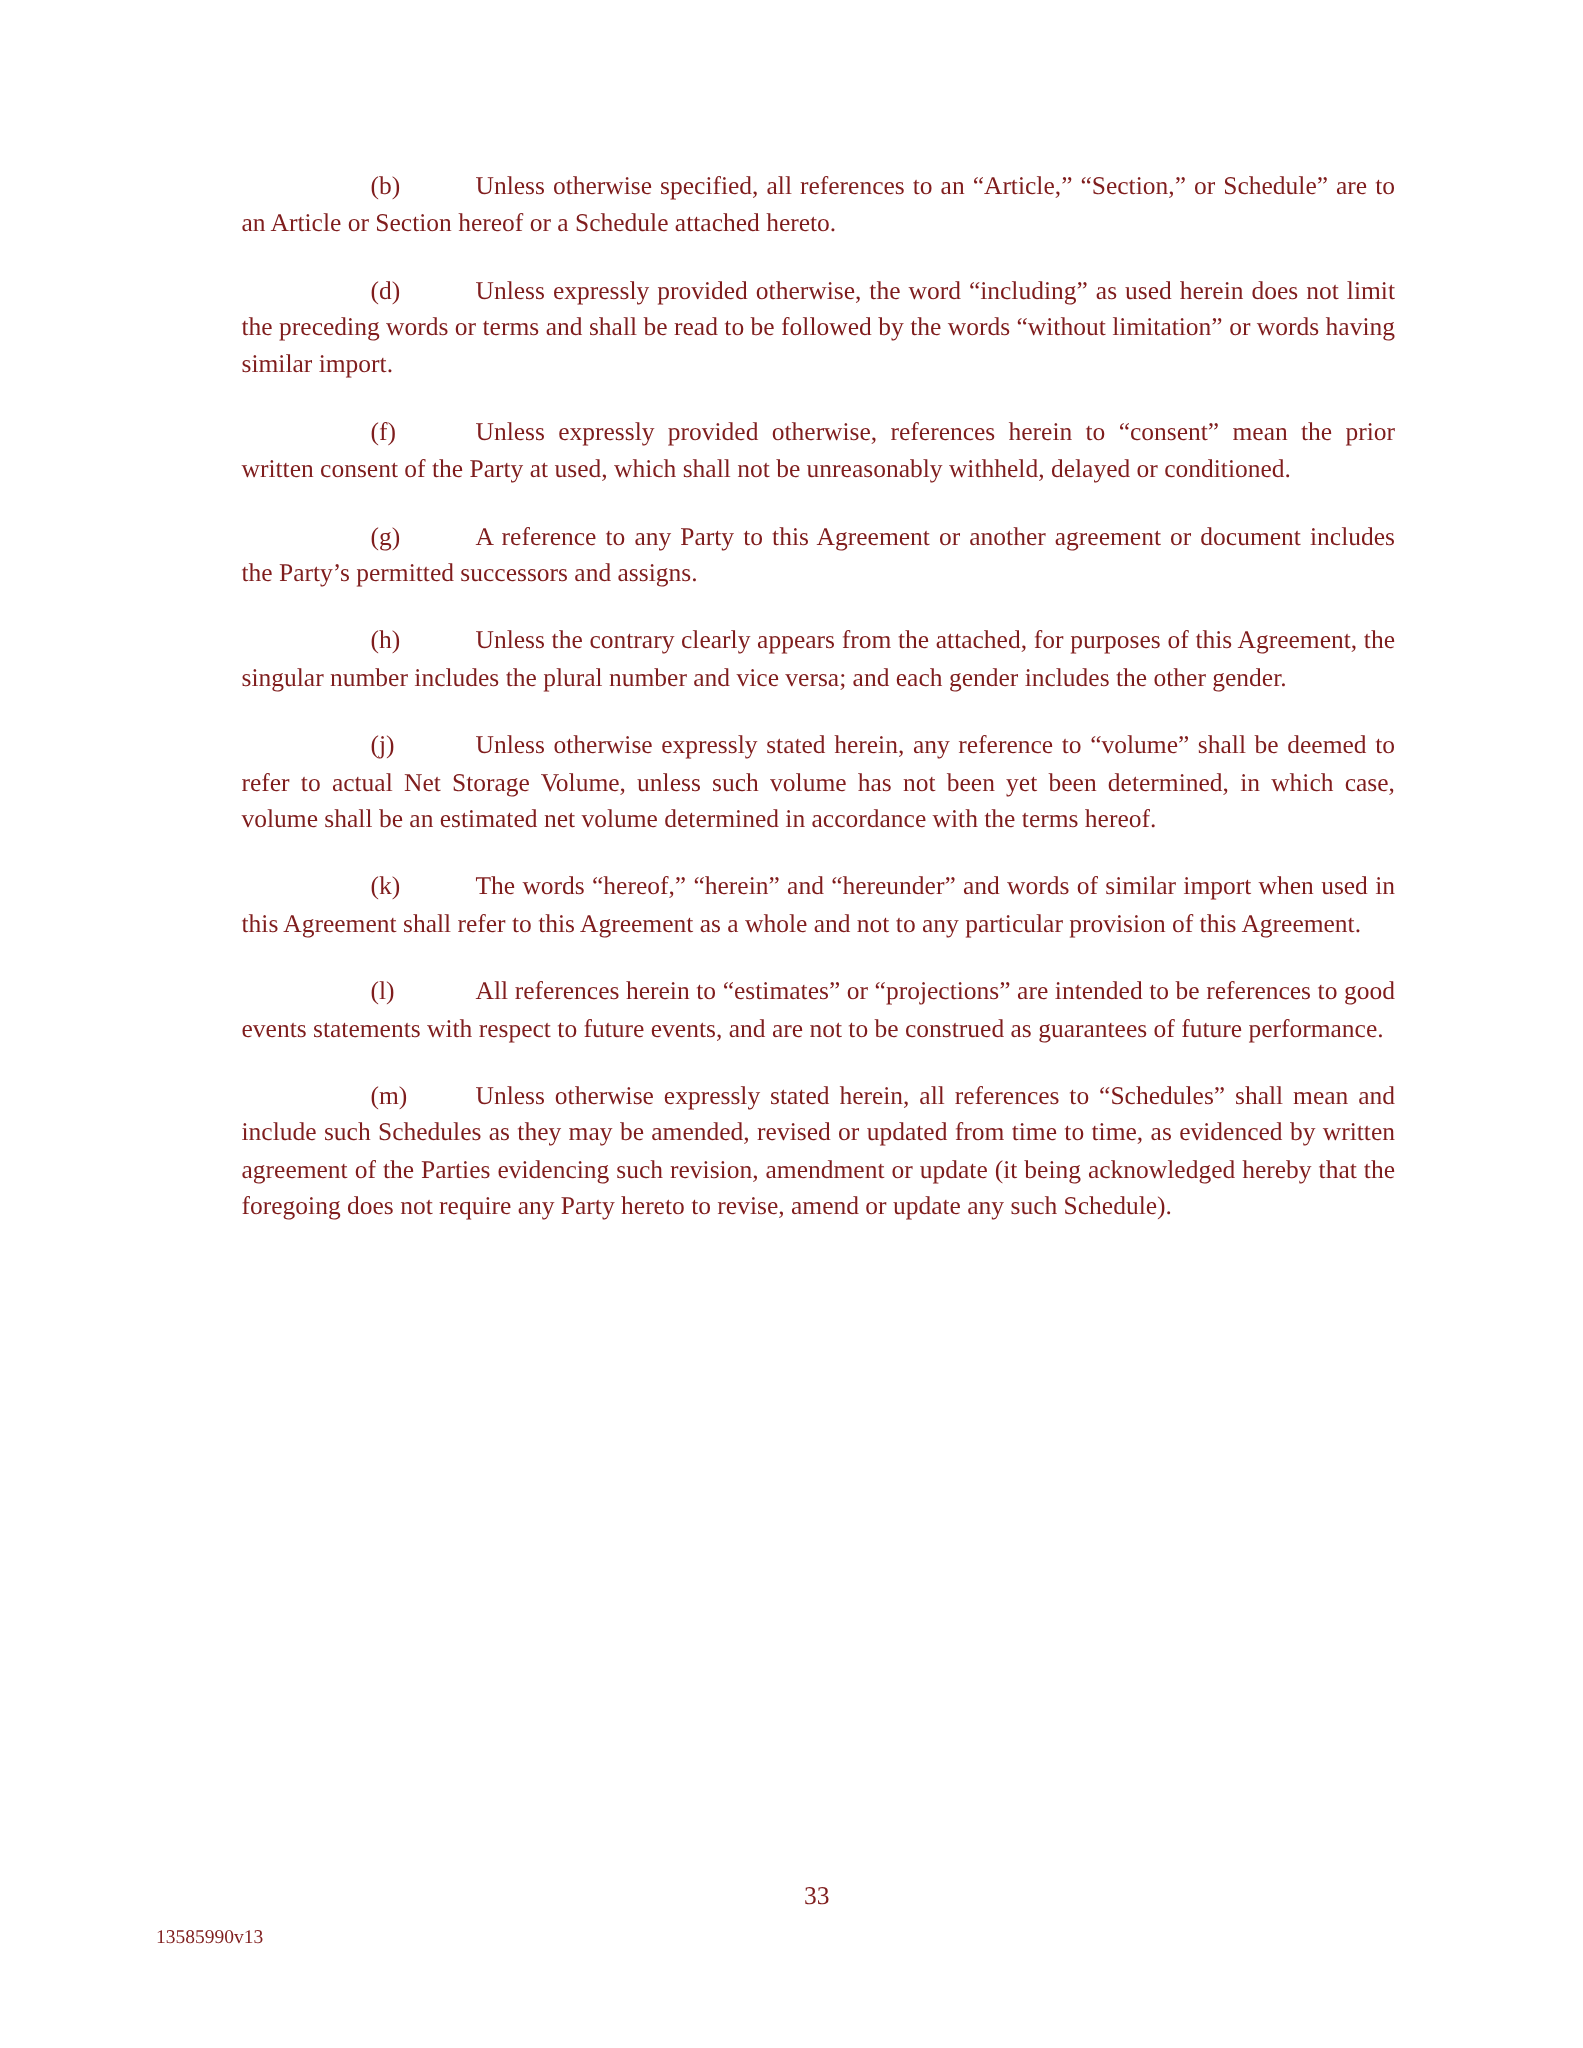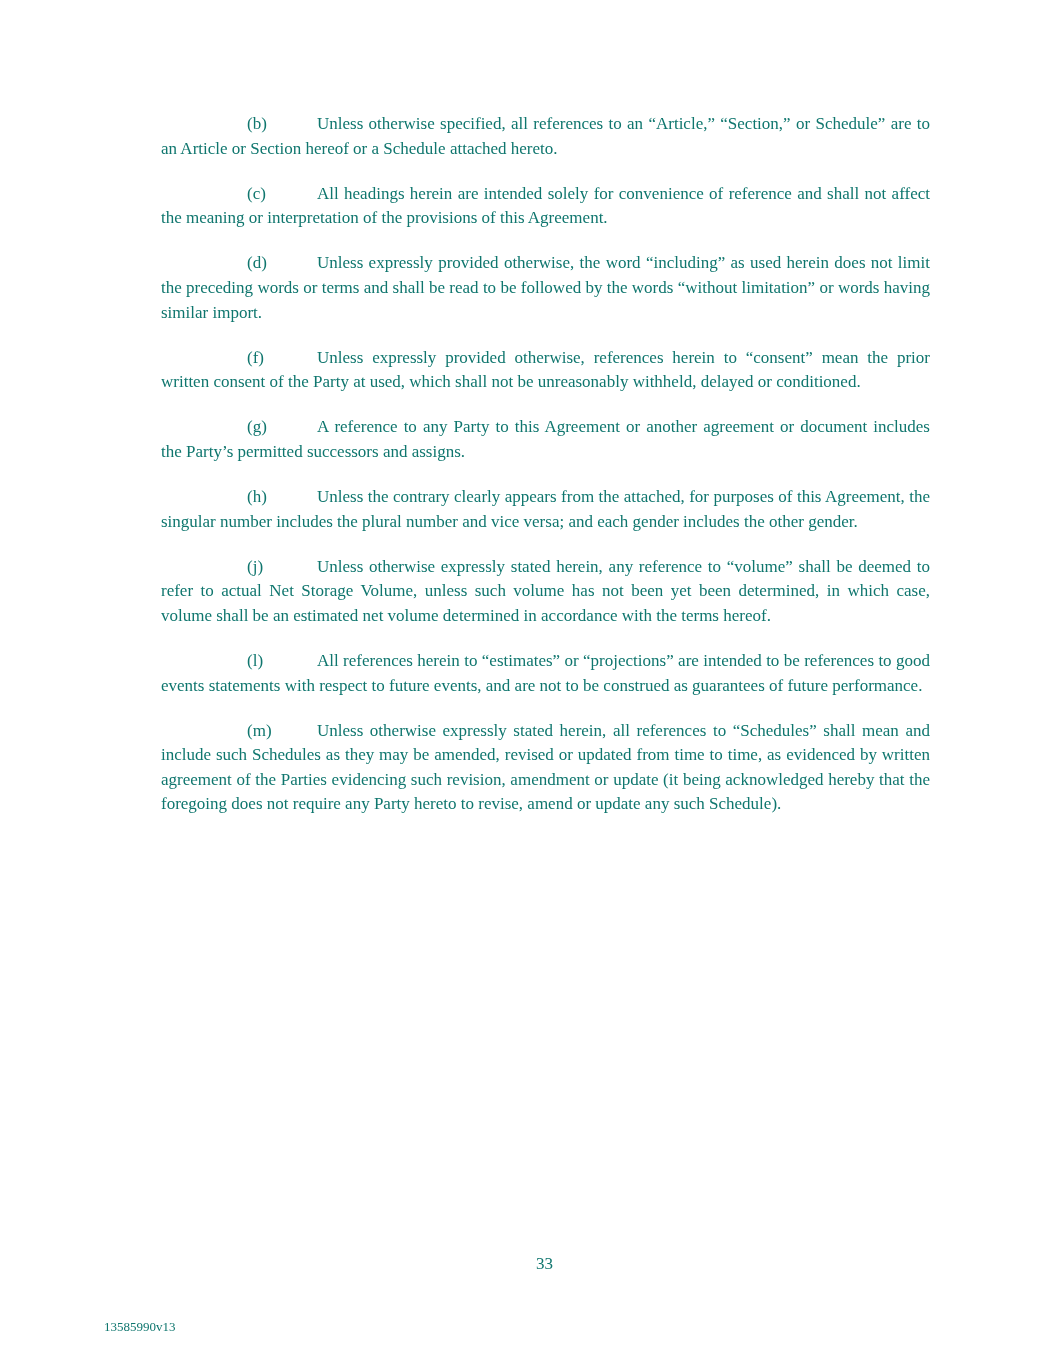--- a/index.html
+++ b/index.html
@@ -5,21 +5,21 @@
   html, body {
     margin: 0;
     padding: 0;
     background: #ffffff;
   }
   .page {
     position: relative;
     width: 1055px;
     height: 1365px;
     background: #ffffff;
-    color: #0f766e;
+    color: #7f1d1d;
     font-family: "Liberation Serif", "DejaVu Serif", serif;
     box-sizing: border-box;
     overflow: hidden;
     text-decoration: underline;
   }
   .content {
     position: absolute;
     left: 161px;
     top: 112px;
     width: 769px;
@@ -42,36 +42,36 @@
     top: 1253px;
     width: 1055px;
     text-align: center;
     font-size: 17px;
     line-height: 22px;
     margin-left: 17px;
   }
   .doc-id {
     position: absolute;
     left: 104px;
-    top: 1319px;
+    top: 1283px;
     font-size: 13px;
     line-height: 16px;
   }
 </style>
 </head>
 <body>
 
 <div class="page">
   <div class="content">
     <p><span class="plabel">(b)</span><span>Unless otherwise specified, all references to an “Article,” “Section,” or Schedule” are to an Article or Section hereof or a Schedule attached hereto.</span></p>
-    <p><span class="plabel">(c)</span><span>All headings herein are intended solely for convenience of reference and shall not affect the meaning or interpretation of the provisions of this Agreement.</span></p>
     <p><span class="plabel">(d)</span><span>Unless expressly provided otherwise, the word “including” as used herein does not limit the preceding words or terms and shall be read to be followed by the words “without limitation” or words having similar import.</span></p>
     <p><span class="plabel">(f)</span><span>Unless expressly provided otherwise, references herein to “consent” mean the prior written consent of the Party at used, which shall not be unreasonably withheld, delayed or conditioned.</span></p>
     <p><span class="plabel">(g)</span><span>A reference to any Party to this Agreement or another agreement or document includes the Party’s permitted successors and assigns.</span></p>
     <p><span class="plabel">(h)</span><span>Unless the contrary clearly appears from the attached, for purposes of this Agreement, the singular number includes the plural number and vice versa; and each gender includes the other gender.</span></p>
     <p><span class="plabel">(j)</span><span>Unless otherwise expressly stated herein, any reference to “volume” shall be deemed to refer to actual Net Storage Volume, unless such volume has not been yet been determined, in which case, volume shall be an estimated net volume determined in accordance with the terms hereof.</span></p>
+    <p><span class="plabel">(k)</span><span>The words “hereof,” “herein” and “hereunder” and words of similar import when used in this Agreement shall refer to this Agreement as a whole and not to any particular provision of this Agreement.</span></p>
     <p><span class="plabel">(l)</span><span>All references herein to “estimates” or “projections” are intended to be references to good events statements with respect to future events, and are not to be construed as guarantees of future performance.</span></p>
     <p><span class="plabel">(m)</span><span>Unless otherwise expressly stated herein, all references to “Schedules” shall mean and include such Schedules as they may be amended, revised or updated from time to time, as evidenced by written agreement of the Parties evidencing such revision, amendment or update (it being acknowledged hereby that the foregoing does not require any Party hereto to revise, amend or update any such Schedule).</span></p>
   </div>
 
   <div class="page-number">33</div>
   <div class="doc-id">13585990v13</div>
 </div>
 
 </body></html>

